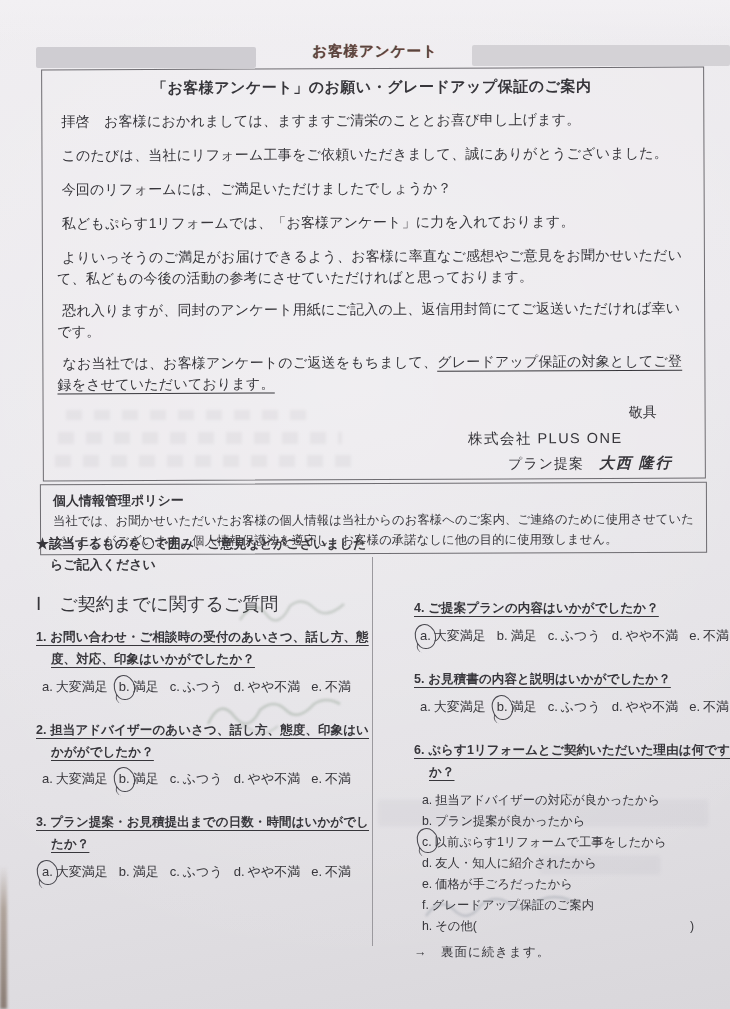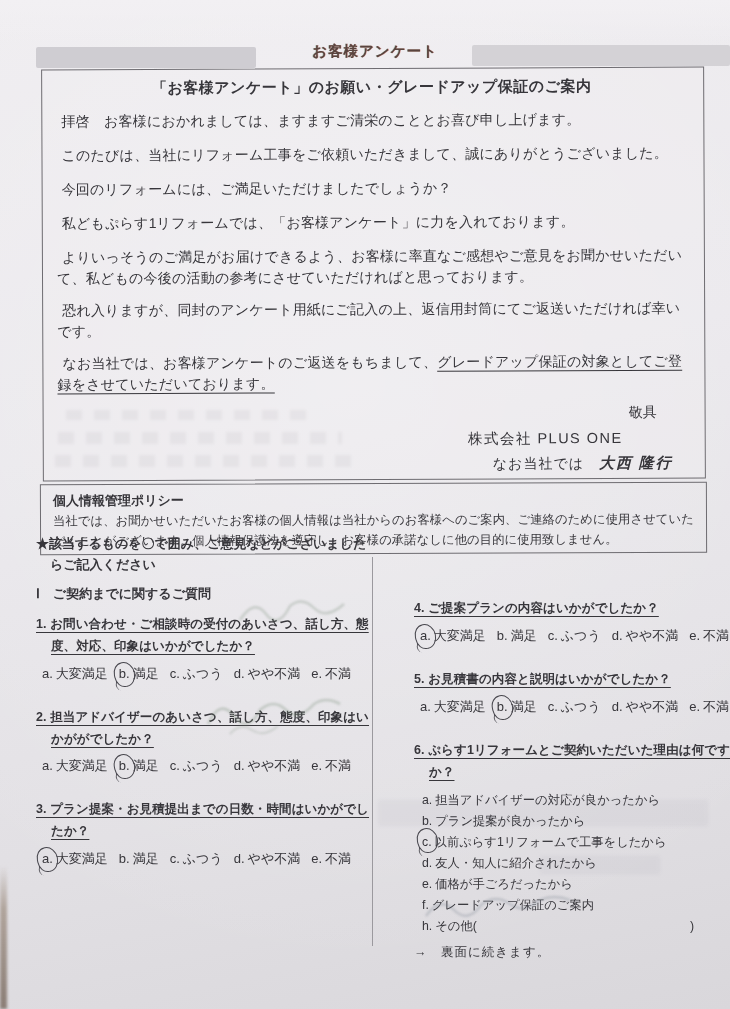--- a/index.html
+++ b/index.html
@@ -40,21 +40,21 @@
   .policy-box { position:absolute; left:40px; top:483px; width:667px; height:71px;
       border:1px solid #6e6c71; box-sizing:border-box; padding:7px 12px; transform:rotate(-0.2deg); }
   .policy-title { font-size:13px; font-weight:bold; margin-bottom:2px; }
   .policy-body { font-size:12.3px; line-height:1.6; letter-spacing:0.1px; }
 
   
   .divider { position:absolute; left:372px; top:557px; width:1px; height:389px; background:#9b999e; }
   .col-left  { position:absolute; left:36px; top:533px; width:335px; }
   .col-right { position:absolute; left:382px; top:598px; width:328px;margin-left:32px; }
   .note { font-size:13px; font-weight:bold; line-height:1.65; padding-left:14px; text-indent:-14px; }
-  .section-h { font-size:13px; font-weight:bold; margin-top:9px; }
+  .section-h { font-size:18px; font-weight:normal; margin-top:16px; }
   .question-block { margin-top:24px; }
   .question-block.first { margin-top:11px; }
   .col-right .question-block.first { margin-top:0; }
   .q-title { font-size:12.5px; font-weight:bold; line-height:1.75; letter-spacing:0.1px;
       text-decoration:underline; text-underline-offset:4px; text-decoration-thickness:1px;
       padding-left:15px; text-indent:-15px; }
   .q-options-row { margin-top:7px; font-size:13px; padding-left:6px; white-space:nowrap; }
   .q-options-row .q-option { margin-right:11px; }
   .q-options-list { margin-top:6px; }
   .q-options-list .q-option { display:block; position:relative; font-size:12.3px; line-height:21px; padding-left:8px; }
@@ -92,21 +92,21 @@
     <p class="para">拝啓　お客様におかれましては、ますますご清栄のこととお喜び申し上げます。</p>
     <p class="para">このたびは、当社にリフォーム工事をご依頼いただきまして、誠にありがとうございました。</p>
     <p class="para">今回のリフォームには、ご満足いただけましたでしょうか？</p>
     <p class="para">私どもぷらす1リフォームでは、「お客様アンケート」に力を入れております。</p>
     <p class="para tight">よりいっそうのご満足がお届けできるよう、お客様に率直なご感想やご意見をお聞かせいただいて、私どもの今後の活動の参考にさせていただければと思っております。</p>
     <p class="para tight">恐れ入りますが、同封のアンケート用紙にご記入の上、返信用封筒にてご返送いただければ幸いです。</p>
     <p class="para tight"><span>なお当社では、お客様アンケートのご返送をもちまして、</span><span class="u">グレードアップ保証の対象としてご登録をさせていただいております。</span></p>
     <div class="sign">
       <div class="closing">敬具</div>
       <div class="company">株式会社 PLUS ONE</div>
-      <div class="rep"><span>なお当社では</span>　<span class="rep-name">大西 隆行</span></div>
+      <div class="rep"><span>プラン提案</span>　<span class="rep-name">大西 隆行</span></div>
     </div>
   </div>
 
   <div class="policy-box">
     <div class="policy-title">個人情報管理ポリシー</div>
     <div class="policy-body">当社では、お聞かせいただいたお客様の個人情報は当社からのお客様へのご案内、ご連絡のために使用させていただくことがございます。個人情報保護法を遵守し、お客様の承諾なしに他の目的に使用致しません。</div>
   </div>
 
   <div class="divider"></div>
 

